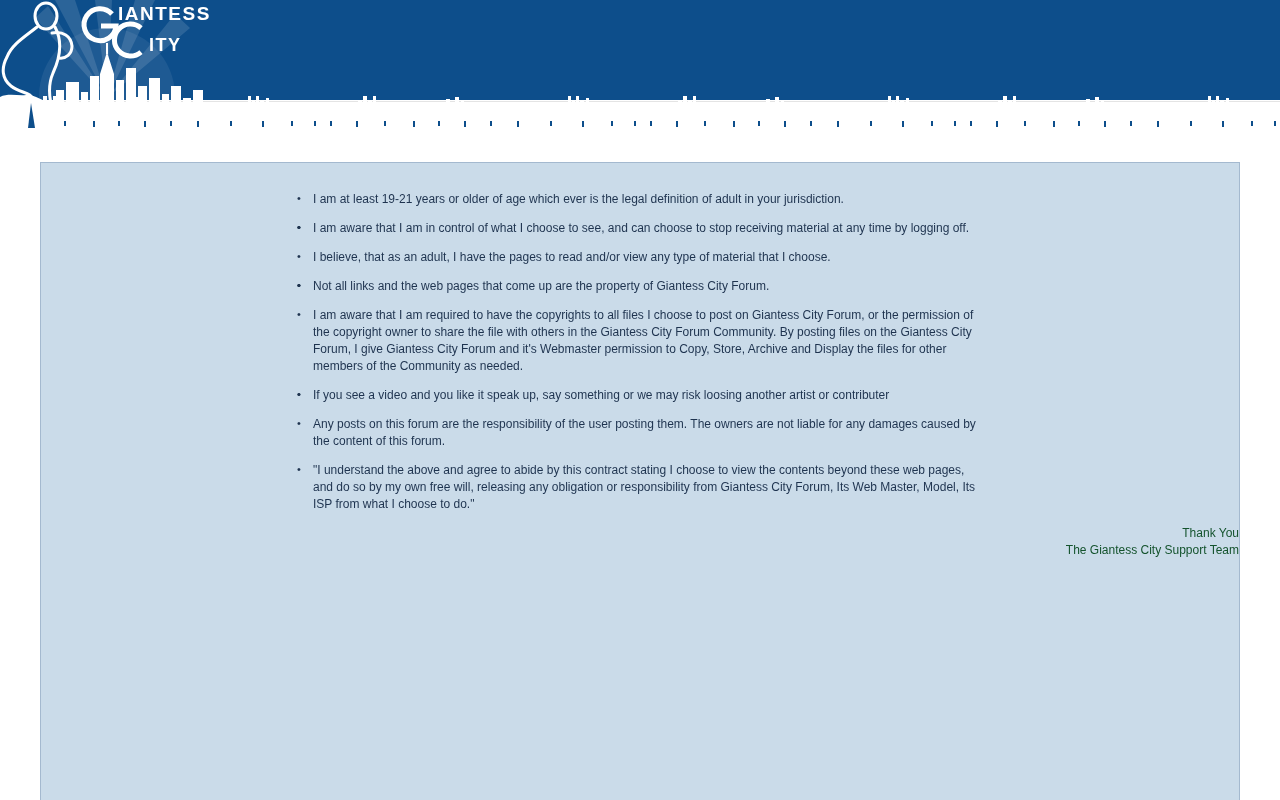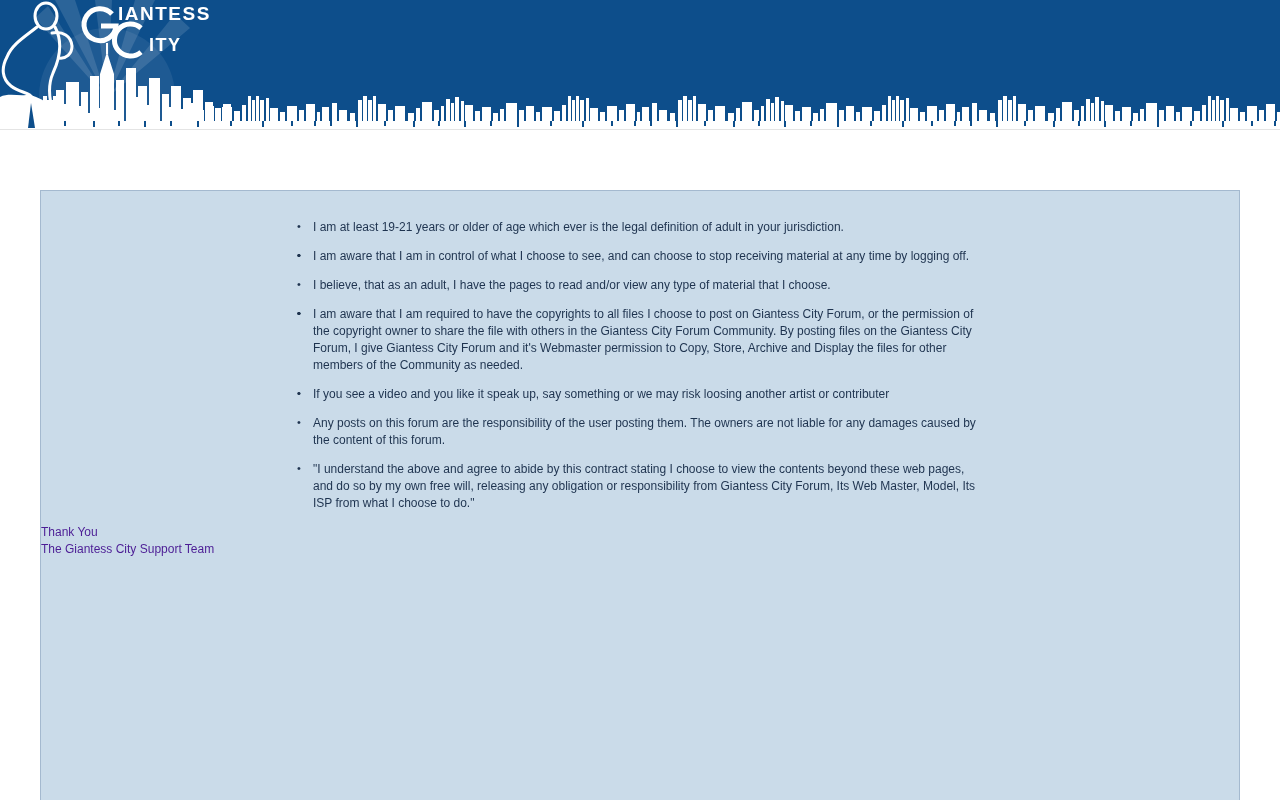--- a/index.html
+++ b/index.html
@@ -1,34 +1,34 @@
 <!DOCTYPE html>
 <html><head>
 <meta charset="utf-8">
 <style>
   html,body{margin:0;padding:0;}
   body{
     width:1280px;height:800px;overflow:hidden;background:#ffffff;
     font-family:"Liberation Sans",sans-serif;
   }
-  .header{height:128px;background:#0d4e8b;position:relative;}
+  .header{height:100px;background:#0d4e8b;position:relative;}
   .header svg{display:block;}
   .hairline{height:1px;background:#e4e4e4;margin-top:1px;}
   .agreement-box{
     margin:60px 40px 0 40px;height:700px;box-sizing:border-box;
     background:#cadbe9;border:1px solid #a4b9cf;
   }
   .list{list-style:none;width:692px;margin:0 auto;padding:28px 0 0 0;}
   .item{
     position:relative;padding-left:19px;margin-bottom:12px;
     font-size:12px;line-height:17px;color:#1e334f;
   }
   .dot{position:absolute;left:3px;top:-1px;font-size:11px;color:#1e334f;}
   .closing{
-    text-align:left;font-size:12px;line-height:17px;color:#4c1d95;margin-top:7px;
+    text-align:right;font-size:12px;line-height:17px;color:#14532d;margin-top:7px;
   }
   .logo-text{font-family:"Liberation Sans",sans-serif;font-weight:bold;fill:#ffffff;}
 </style>
 </head>
 <body>
 
 <header class="header">
   <svg width="1280" height="128" viewBox="0 0 1280 128">
     <defs>
       <pattern id="bld" x="0" y="0" width="320" height="128" patternUnits="userSpaceOnUse">
@@ -95,21 +95,21 @@
 <main>
   <section class="agreement-box">
     <ul class="list">
       <li class="item"><span class="dot">•</span><span>I am at least 19-21 years or older of age which ever is the legal definition of adult in your jurisdiction.</span></li>
       <li class="item"><span class="dot">•</span></li>
       <li class="item"><span class="dot">•</span></li>
       <li class="item"><span class="dot">•</span><span>I am aware that I am in control of what I choose to see, and can choose to stop receiving material at any time by logging off.</span></li>
       <li class="item"><span class="dot">•</span><span>I believe, that as an adult, I have the pages to read and/or view any type of material that I choose.</span></li>
       <li class="item"><span class="dot">•</span></li>
       <li class="item"><span class="dot">•</span></li>
-      <li class="item"><span class="dot">•</span></li>
+      <li class="item"><span class="dot">•</span><span>Not all links and the web pages that come up are the property of Giantess City Forum.</span></li>
       <li class="item"><span class="dot">•</span><span>I am aware that I am required to have the copyrights to all files I choose to post on Giantess City Forum, or the permission of the copyright owner to share the file with others in the Giantess City Forum Community. By posting files on the Giantess City Forum, I give Giantess City Forum and it's Webmaster permission to Copy, Store, Archive and Display the files for other members of the Community as needed.</span></li>
       <li class="item"><span class="dot">•</span></li>
       <li class="item"><span class="dot">•</span><span>If you see a video and you like it speak up, say something or we may risk loosing another artist or contributer</span></li>
       <li class="item"><span class="dot">•</span><span>Any posts on this forum are the responsibility of the user posting them. The owners are not liable for any damages caused by the content of this forum.</span></li>
       <li class="item"><span class="dot">•</span><span>"I understand the above and agree to abide by this contract stating I choose to view the contents beyond these web pages, and do so by my own free will, releasing any obligation or responsibility from Giantess City Forum, Its Web Master, Model, Its ISP from what I choose to do."</span></li>
     </ul>
     <div class="closing">
       <div>Thank You</div>
       <div>The Giantess City Support Team</div>
     </div>

